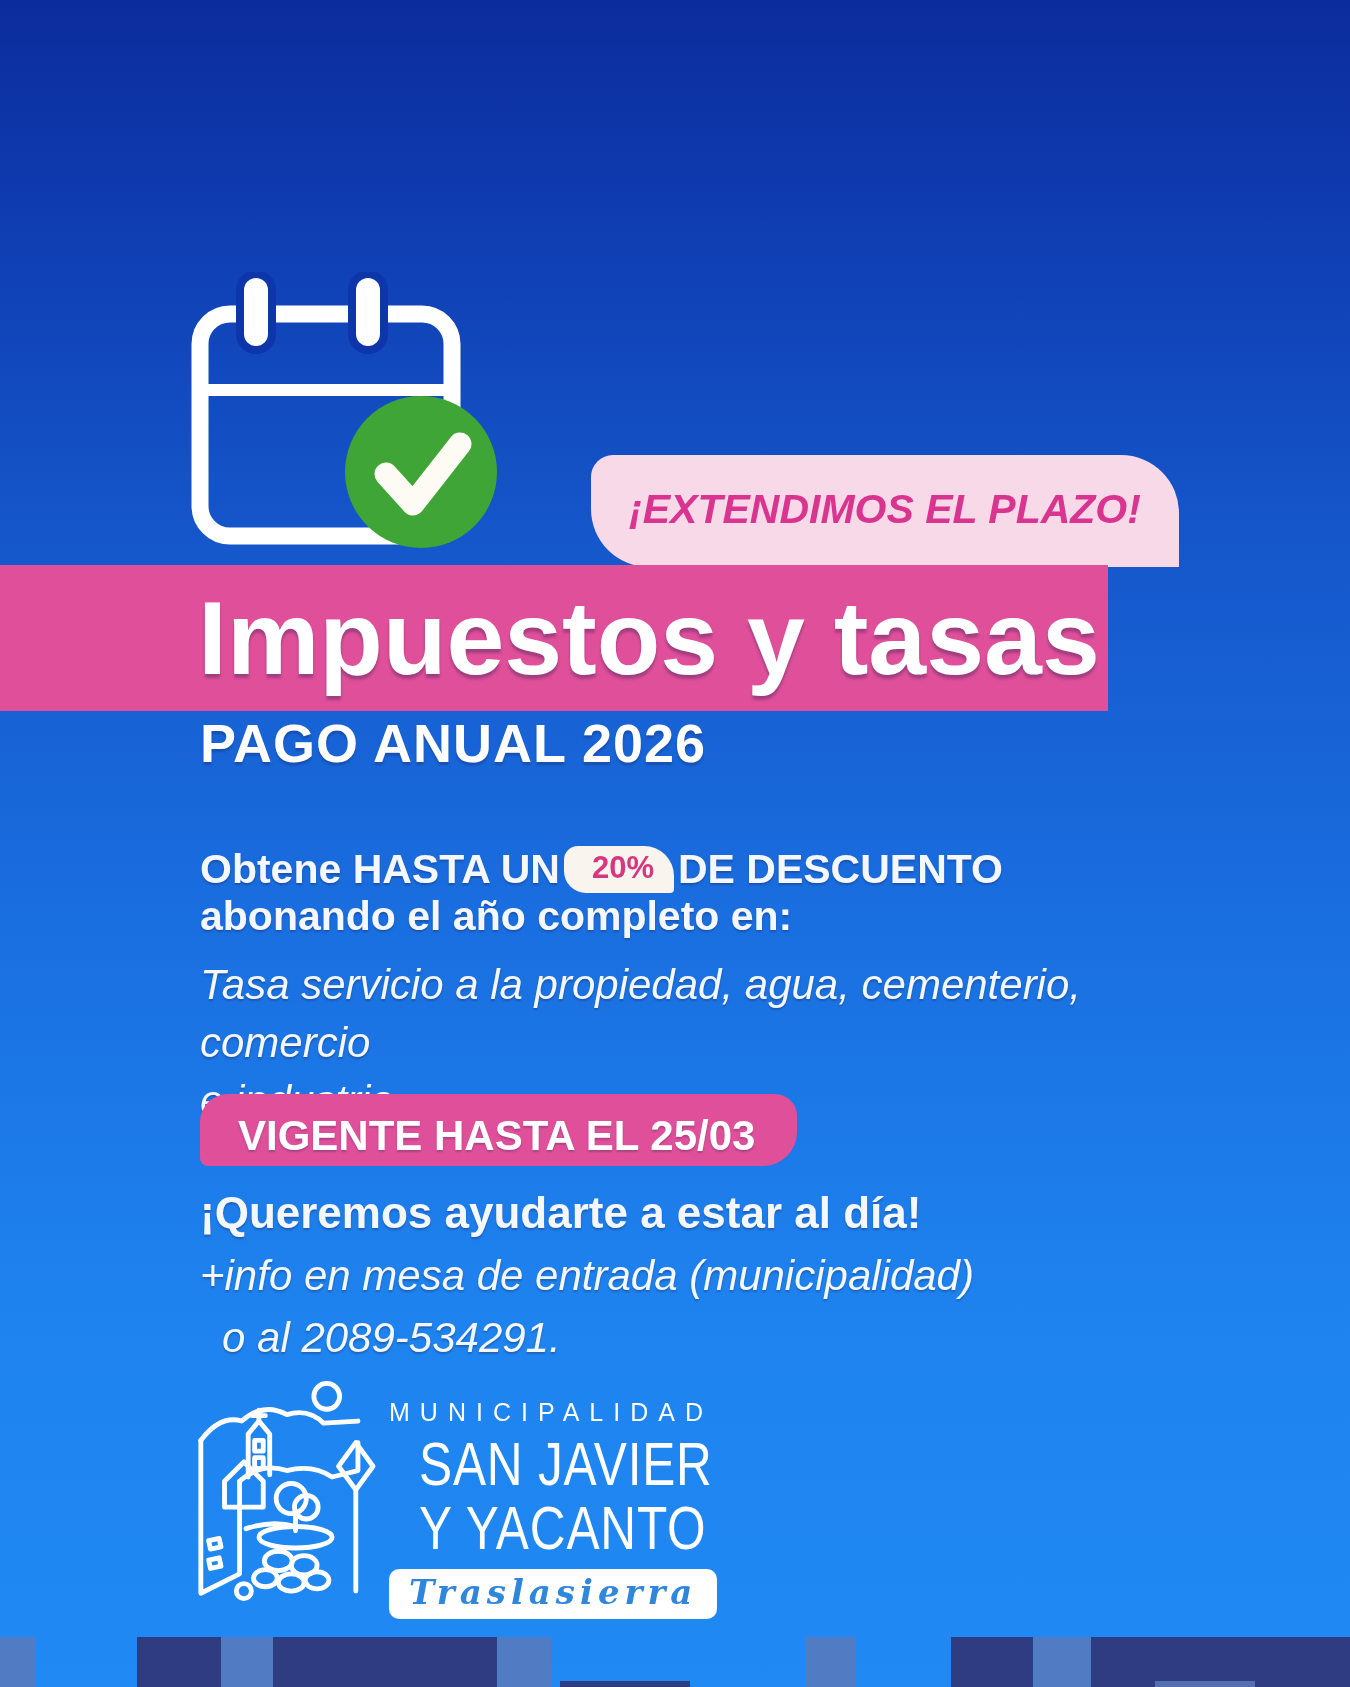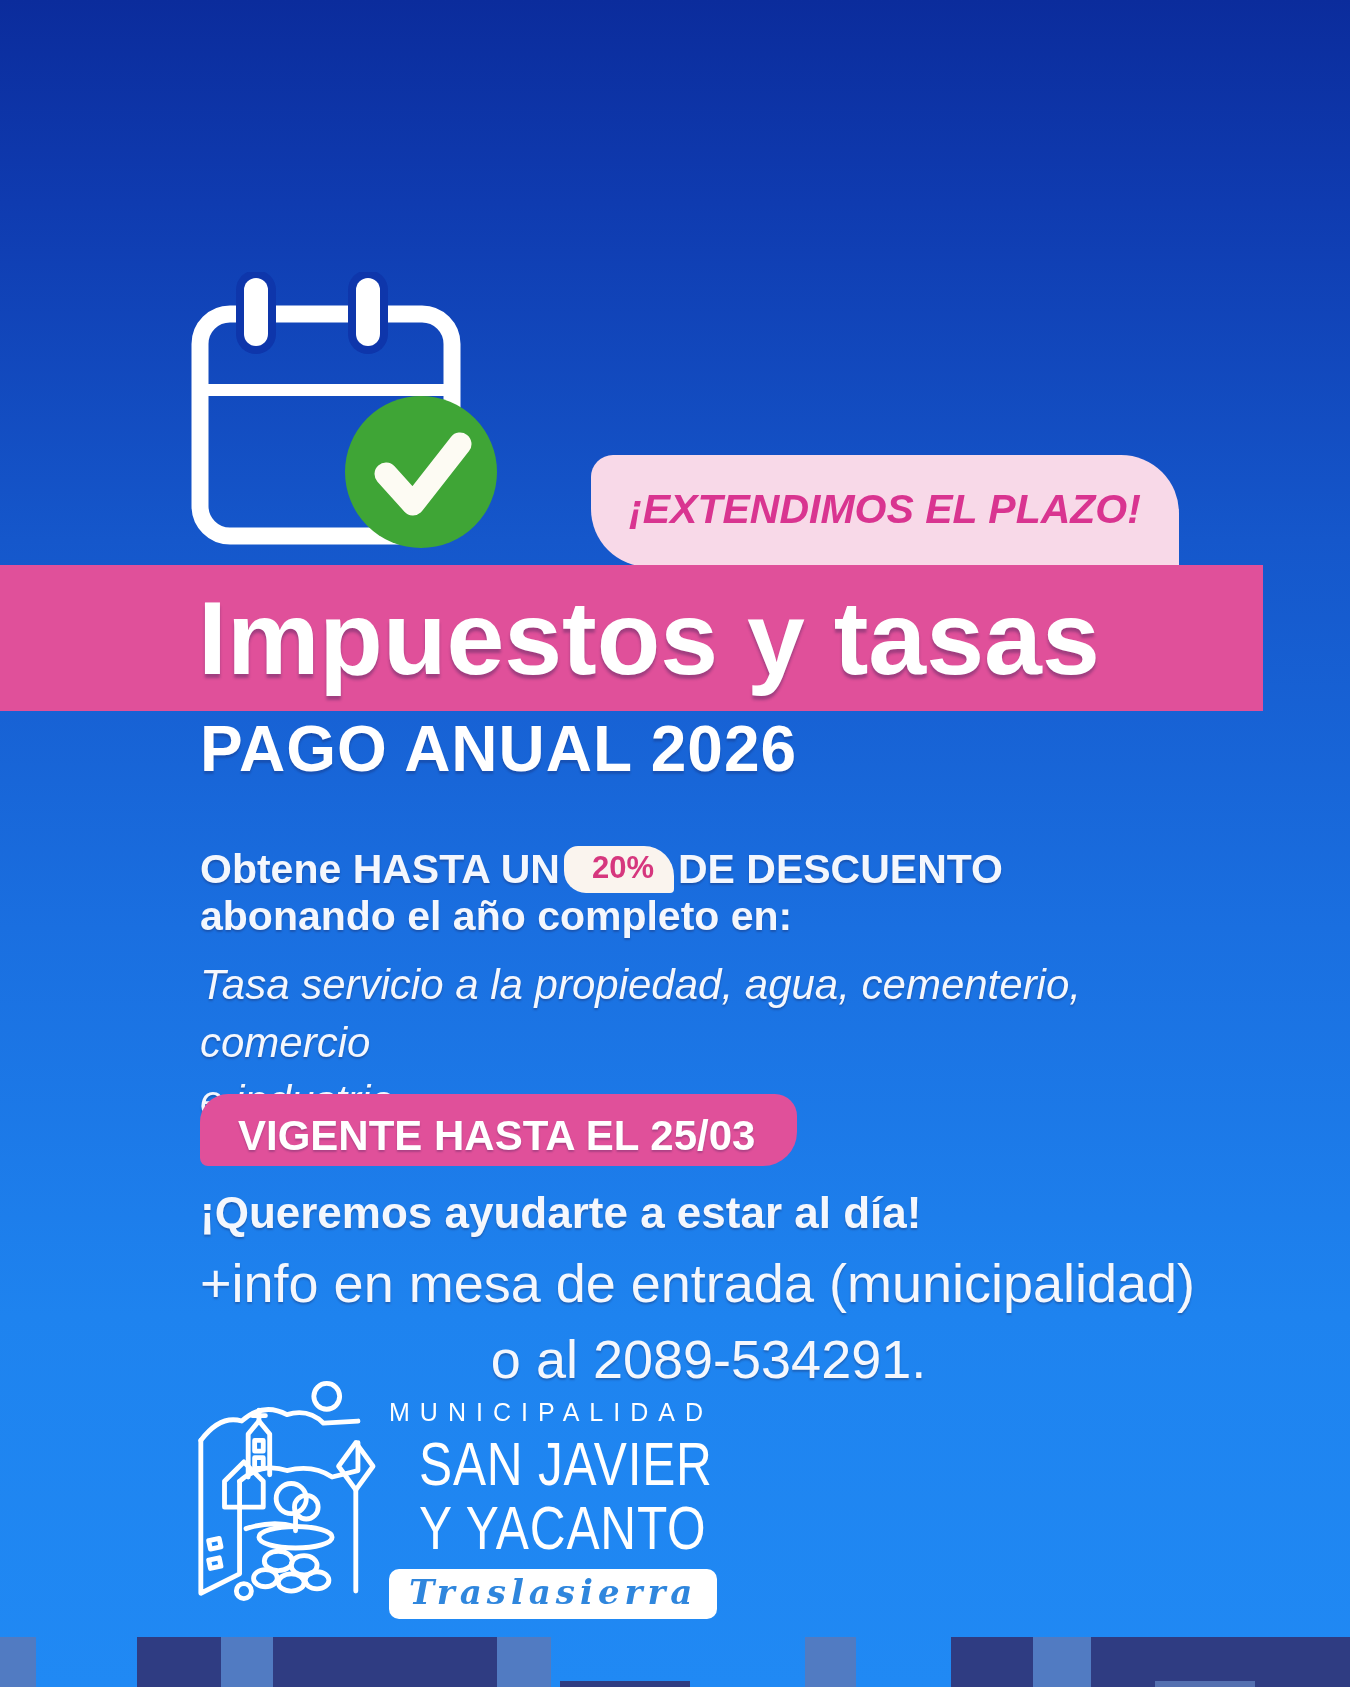--- a/index.html
+++ b/index.html
@@ -20,32 +20,32 @@
     background:#f8d9e8; border-radius:22px 58px 0 58px;
     display:flex; align-items:center; justify-content:center;
   }
   .ext-badge span {
     font-style:italic; font-weight:bold; font-size:41px; color:#d93490;
     letter-spacing:0px; padding-bottom:4px;
   }
 
   
   .title-banner {
-    position:absolute; left:0; top:565px; width:1263px; height:146px;
+    position:absolute; left:0; top:565px; width:1108px; height:146px;
     background:#e0509a; display:flex; align-items:center; z-index:2;
   }
   .title-banner h1 {
     margin-left:198px; color:#ffffff; font-weight:bold; font-size:104px;
     letter-spacing:0px; text-shadow:0 4px 3px rgba(25,25,70,.32);
     white-space:nowrap;
   }
 
   .subtitle {
     position:absolute; left:200px; top:712px; color:#ffffff; font-weight:bold;
-    font-size:64px; letter-spacing:1px; text-shadow:0 3px 2px rgba(25,25,70,.25);
+    font-size:54px; letter-spacing:1px; text-shadow:0 3px 2px rgba(25,25,70,.25);
     white-space:nowrap;
   }
 
   
   .offer { position:absolute; left:200px; top:846px; width:1000px; color:#f4f7fd; }
   .offer-line1 { font-weight:bold; font-size:41px; white-space:nowrap;
     text-shadow:0 2px 2px rgba(25,25,70,.3); display:flex; align-items:center; }
   .chip {
     display:inline-flex; align-items:center; justify-content:center;
     background:#faf4ee; color:#d6377e; border-radius:14px 30px 4px 22px;
@@ -63,22 +63,22 @@
     background:#e0509a; border-radius:28px 22px 34px 8px;
     display:flex; align-items:flex-end;
   }
   .deadline-pill span { color:#ffffff; font-weight:bold; font-size:42px; white-space:nowrap;
     text-shadow:0 2px 2px rgba(25,25,70,.25); }
 
   
   .help { position:absolute; left:200px; top:1188px; color:#f4f7fd; }
   .help-title { font-weight:bold; font-size:44px; text-shadow:0 2px 2px rgba(25,25,70,.3);
     white-space:nowrap; }
-  .help-line { font-size:54px; margin-top:14px; white-space:nowrap;
-    text-shadow:0 2px 2px rgba(25,25,70,.3);text-align:center; }
+  .help-line { font-style:italic; font-size:42px; margin-top:14px; white-space:nowrap;
+    text-shadow:0 2px 2px rgba(25,25,70,.3); }
   .help-line.indent { margin-left:22px; }
 
   
   .logo { position:absolute; left:193px; top:1378px; width:500px; height:230px; color:#fff; }
   .logo-art { position:absolute; left:0; top:0; width:190px; height:226px; }
   .logo-text { position:absolute; left:196px; top:20px; width:300px; text-align:center; }
   .logo-small { font-size:25px; letter-spacing:10px; font-weight:400; white-space:nowrap; }
   .logo-big { font-size:62px; font-weight:400; letter-spacing:1px; white-space:nowrap;
     transform:scaleX(.8); transform-origin:center; line-height:1.0; margin-top:6px; }
   .logo-big.second { margin-top:2px; }

